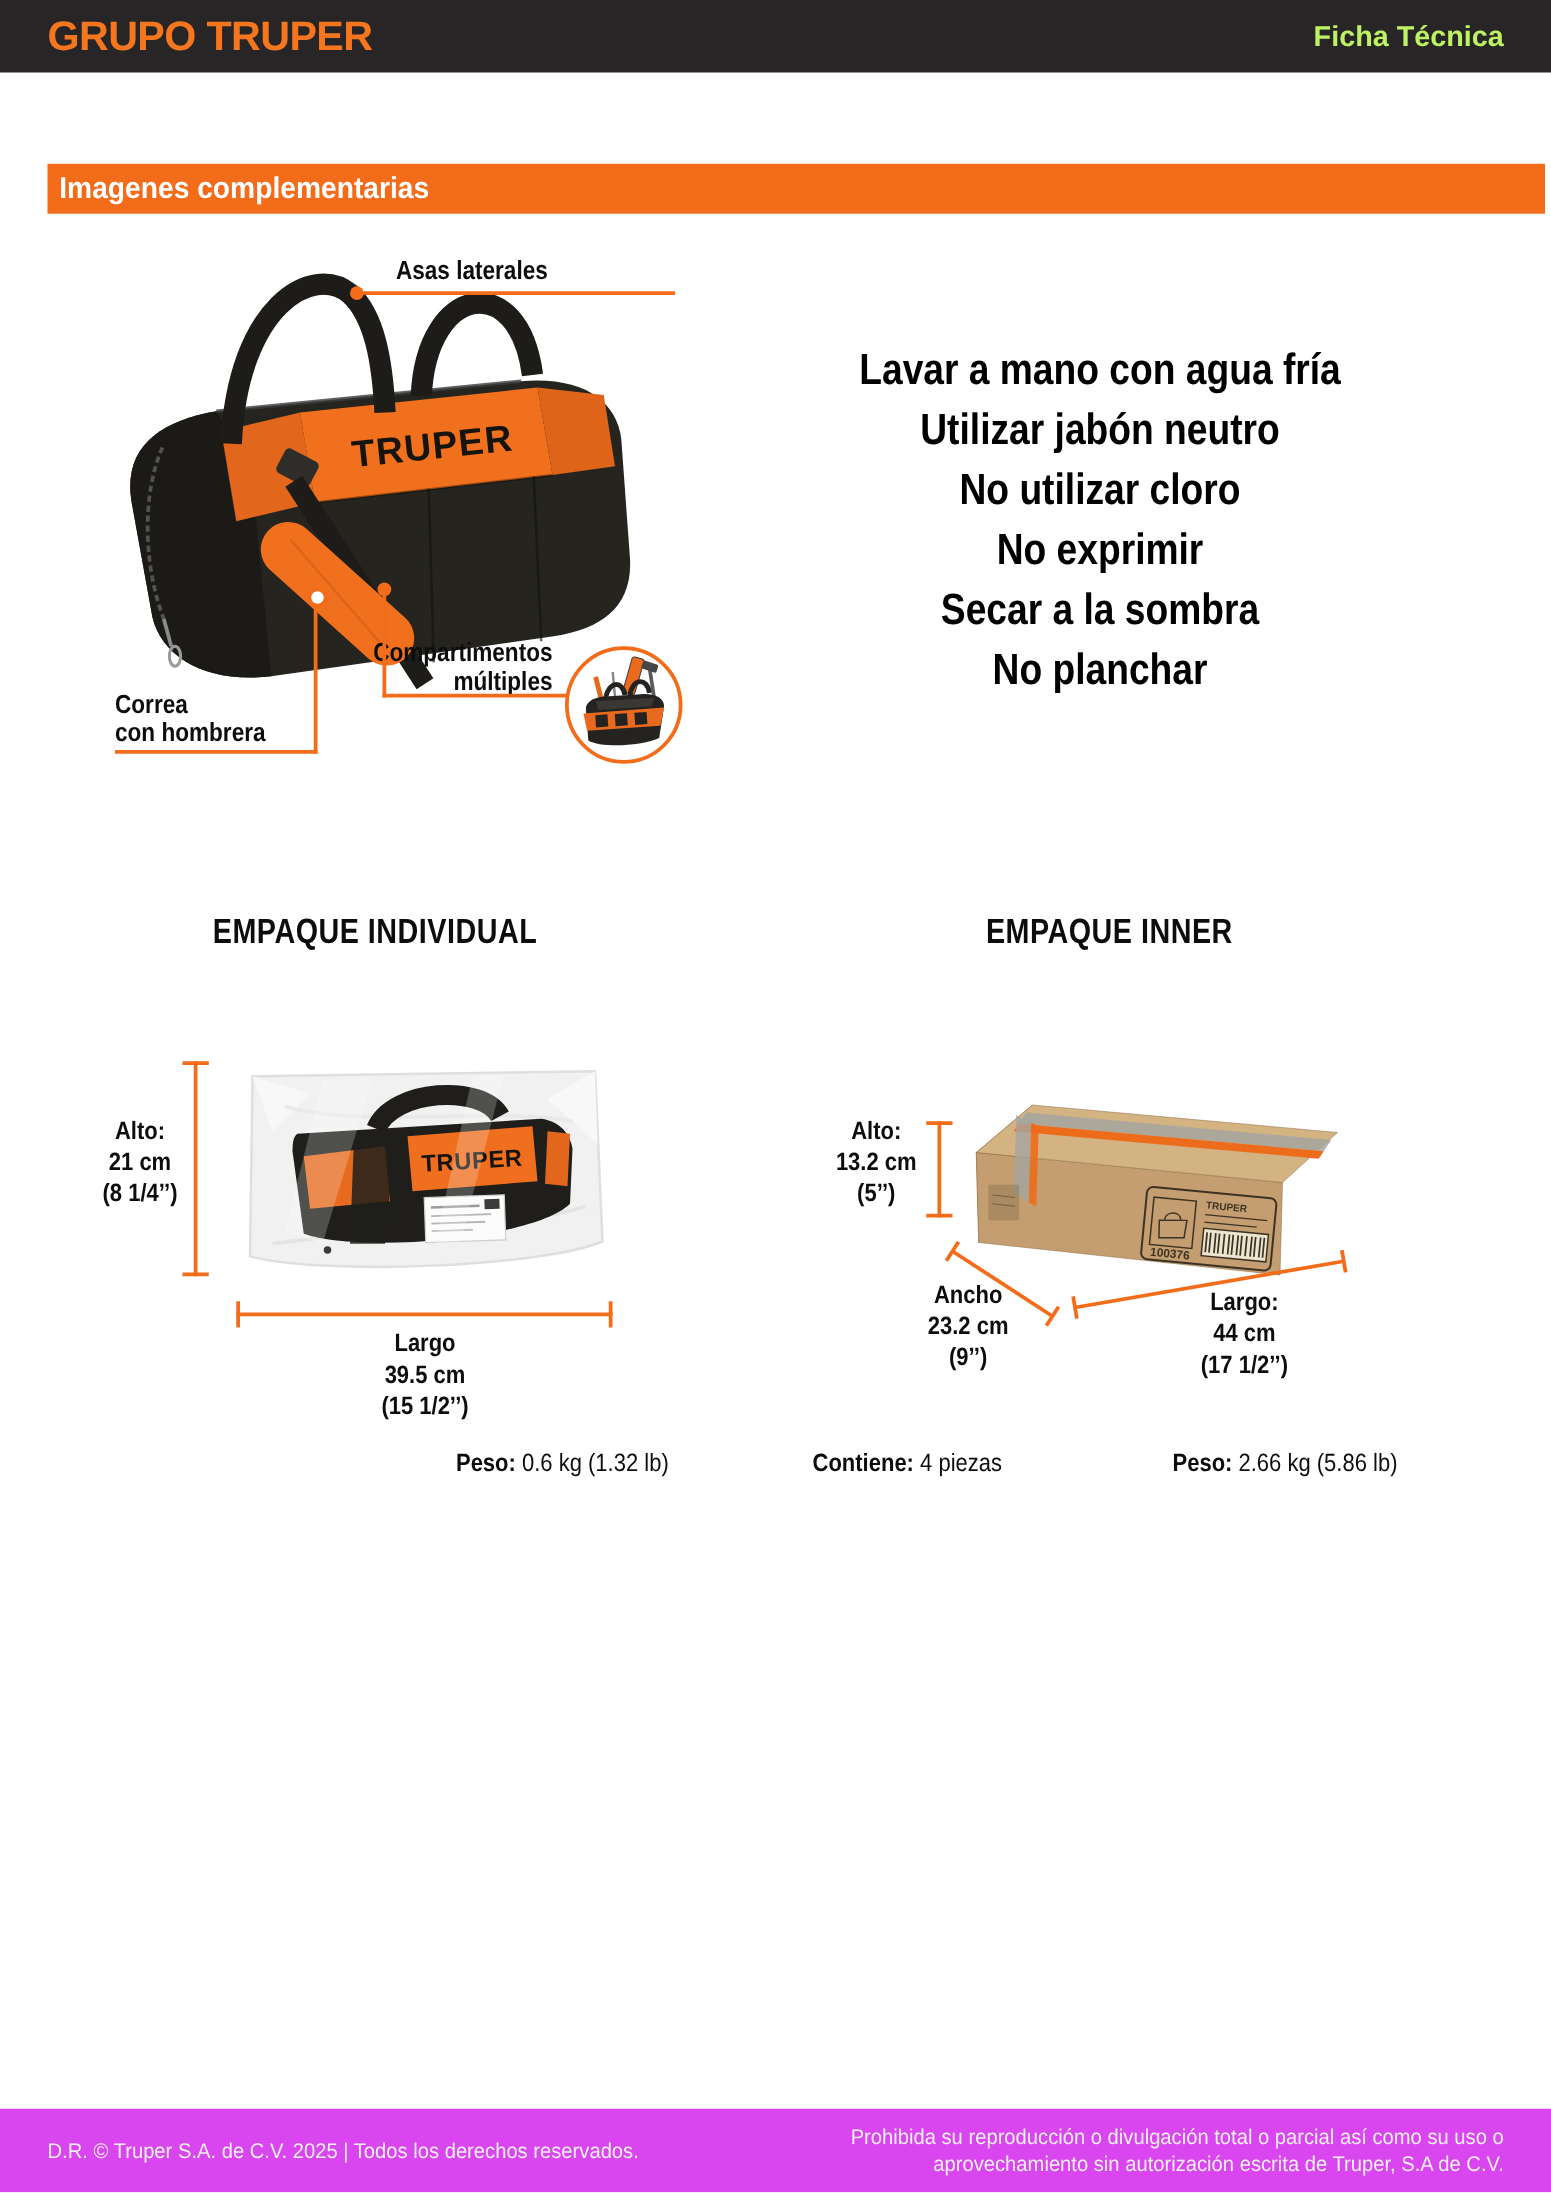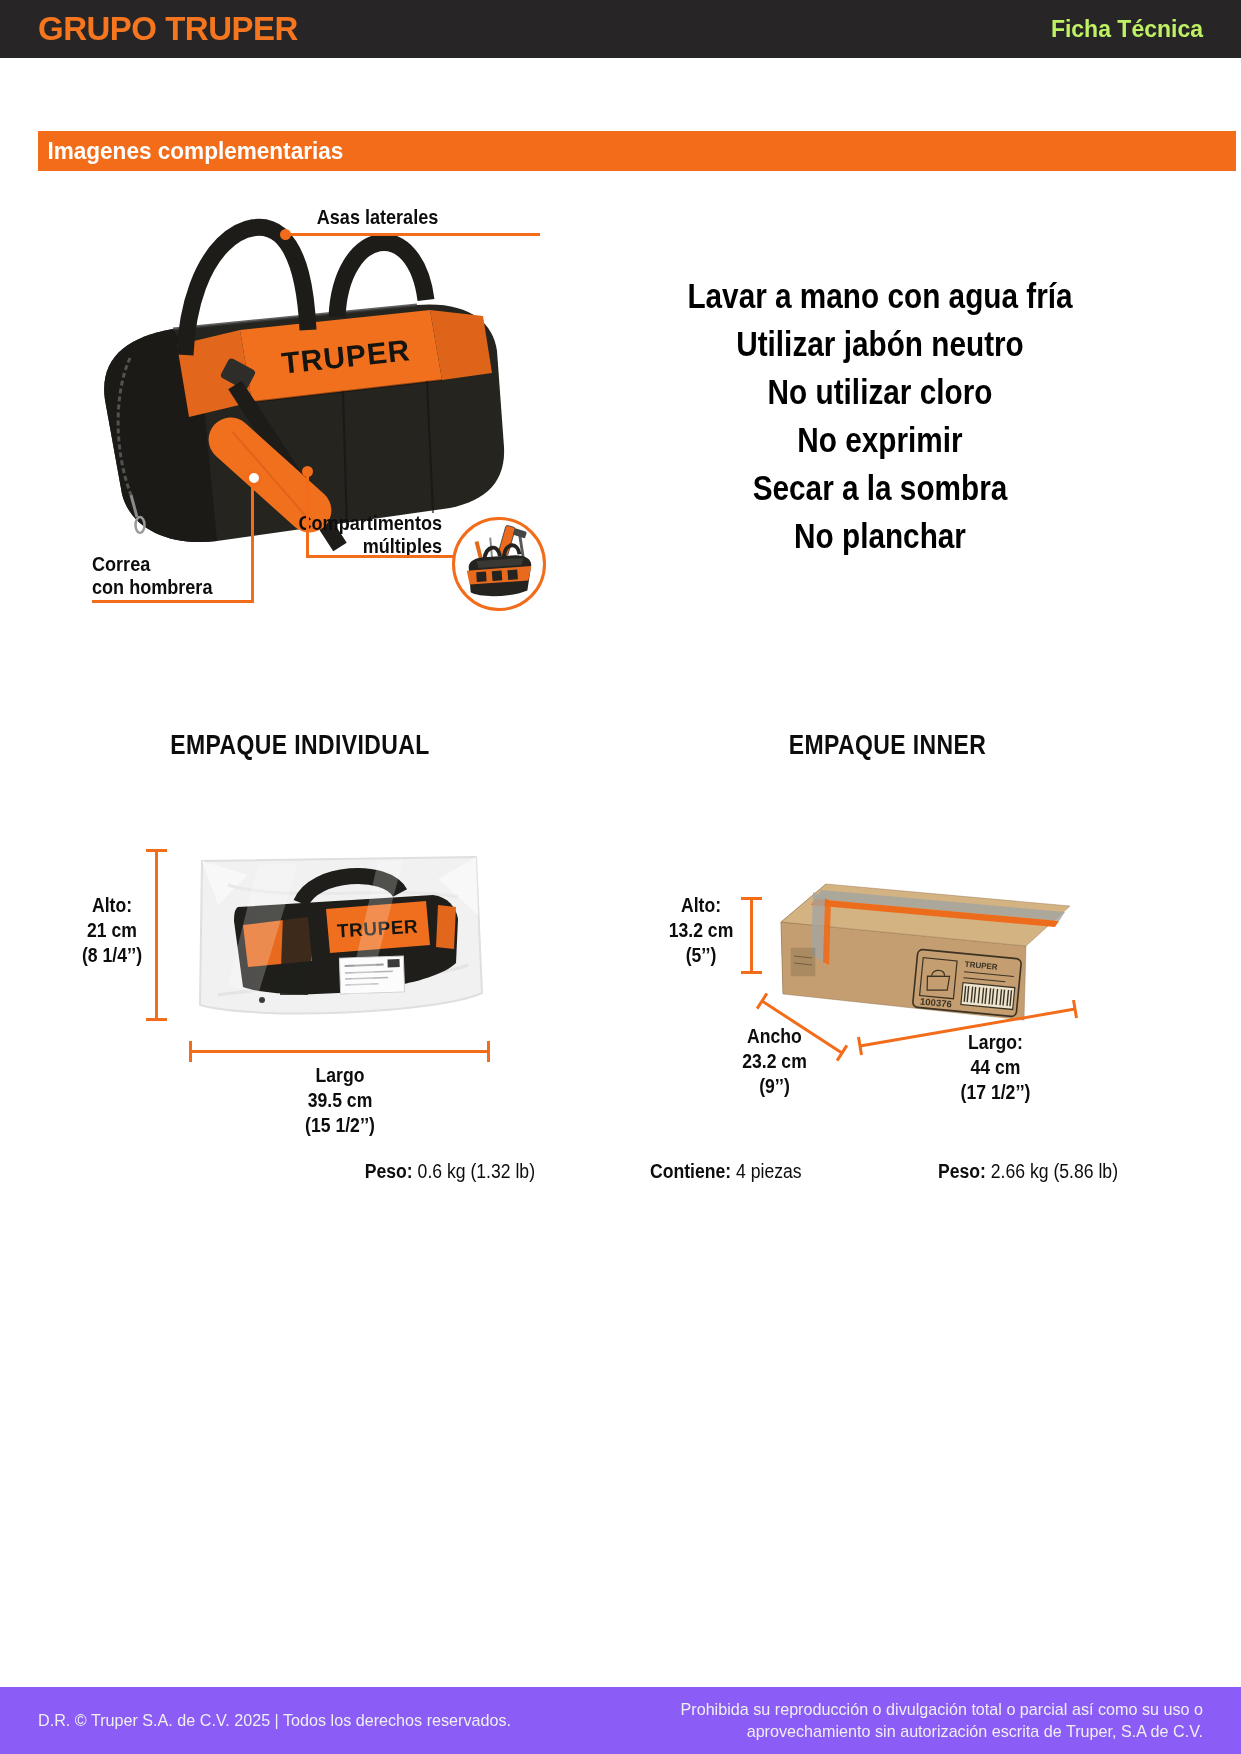--- a/index.html
+++ b/index.html
@@ -37,21 +37,21 @@
   .care{position:absolute;left:650px;top:272px;width:460px;text-align:center;
         font-size:35px;font-weight:bold;line-height:48px;color:#000;
         transform:scaleX(.85);transform-origin:center top;}
   
   .ptitle{position:absolute;font-size:28px;font-weight:bold;color:#0d0d0d;text-align:center;
         letter-spacing:.5px;transform:scaleX(.82);transform-origin:center;}
   
   .inset{position:absolute;left:452px;top:517px;width:94px;height:94px;border-radius:50%;
         background:#fff;border:3px solid #F26C1A;box-sizing:border-box;}
   
-  .ftr{position:absolute;left:0;top:1687px;width:1241px;height:67px;background:#8b5cf6;color:#efefef;}
+  .ftr{position:absolute;left:0;top:1687px;width:1241px;height:67px;background:#d946ef;color:#efefef;}
   .ftr .fl{position:absolute;left:38px;top:50%;transform:translateY(-50%) scaleX(.95);
         transform-origin:left center;font-size:17px;white-space:nowrap;}
   .ftr .fr{position:absolute;right:38px;top:50%;transform:translateY(-50%) scaleX(.95);
         transform-origin:right center;font-size:17px;text-align:right;line-height:22px;white-space:nowrap;}
   svg text{font-family:"Liberation Sans",sans-serif;}
 </style>
 </head>
 <body>
 
 <div class="page">

